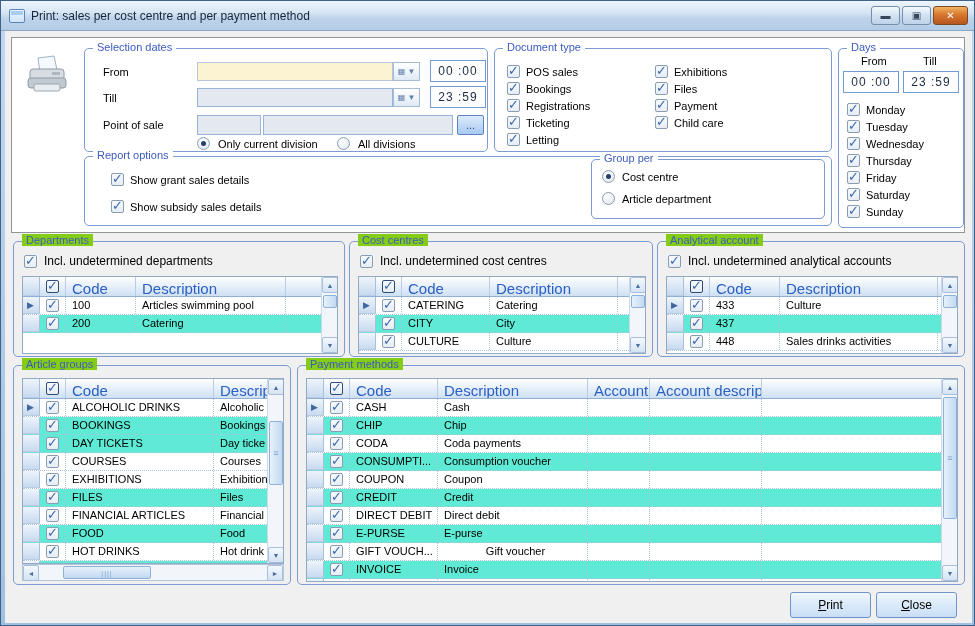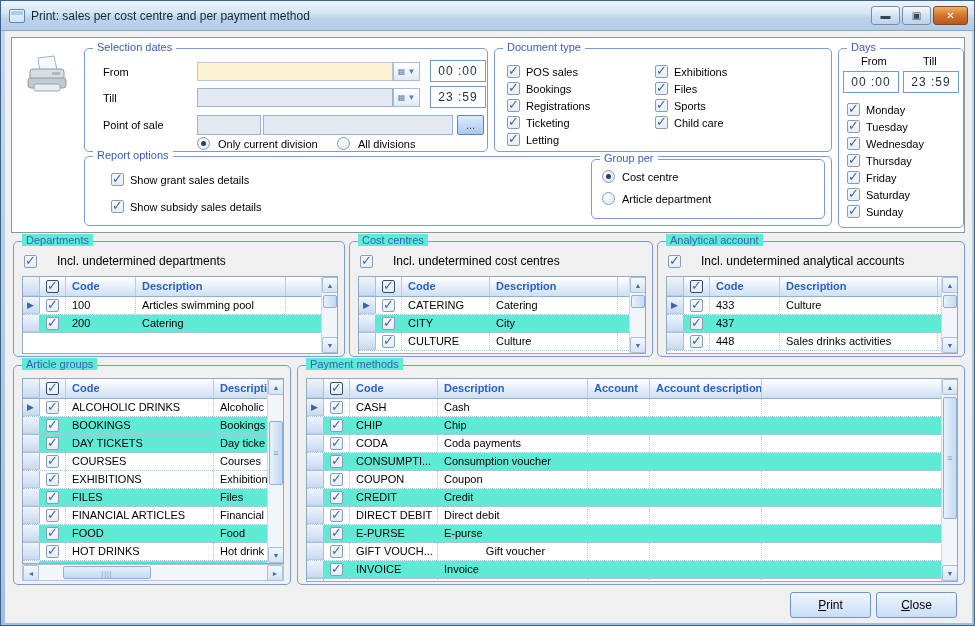--- a/index.html
+++ b/index.html
@@ -19,21 +19,21 @@
     background:linear-gradient(#f4f9fd,#d3e2f1 50%,#bed2e8);display:flex;align-items:center;justify-content:center;
     font-size:10px;color:#33465c;cursor:default;}
   .winbtn.close{border:1px solid #7e4a22;background:linear-gradient(#f0b464,#d8772f 45%,#b5571f);
     color:#fff;font-weight:bold;width:35px;}
   
   .client{position:absolute;left:4px;top:30px;width:967px;height:592px;background:#f0f0f0;}
   .panel{position:absolute;left:6px;top:6px;width:954px;height:196px;background:#fff;border:1px solid #8f9699;}
   
   .gb{position:absolute;border:1px solid #7b9bd2;border-radius:5px;}
   .gb>.legend{position:absolute;top:-8px;left:8px;background:#fff;padding:0 4px;font-size:11px;color:#3b5bbf;white-space:nowrap;}
-  .gb.on-gray>.legend{background:#5eead4;}
+  .gb.on-gray>.legend{background:#84cc16;}
   
   .printer{position:absolute;left:12px;top:16px;width:46px;height:46px;}
   
   .lbl{position:absolute;font-size:11px;color:#000;white-space:nowrap;}
   .field{position:absolute;border:1px solid #98b4d8;background:#e4e9f1;}
   .field.cream{background:#fbf3d1;border:1px solid #b9c6da;}
   .calbtn{position:absolute;width:27px;height:19px;border:1px solid #a6bcd6;background:linear-gradient(#ffffff,#dfeaf6);
     display:flex;align-items:center;justify-content:center;gap:2px;font-size:8px;color:#5e7fa8;}
   .timebox{position:absolute;border:1px solid #6f9bd2;background:#fff;color:#1c2c45;
     font-size:12px;display:flex;align-items:center;justify-content:center;letter-spacing:1px;white-space:pre;}
@@ -50,22 +50,22 @@
   .ck-row{display:flex;align-items:center;gap:6px;height:17px;}
   .ck-label{font-size:11px;color:#000;white-space:nowrap;}
   
   .tablewrap{position:absolute;}
   .t-clip{position:absolute;left:0;top:0;right:0;border:1px solid #93aac5;background:#fff;overflow:hidden;}
   .t-inner{margin-right:16px;}
   .t-hrow{display:flex;height:20px;background:linear-gradient(#ffffff,#dcE9f7 70%,#cfe0f2);
     border-bottom:1px solid #8fb0d4;}
   .t-sel{width:17px;flex:none;background:linear-gradient(#eef4fb,#c8daf0);border-right:1px solid #a9bfda;
     border-bottom:1px solid #b9cde2;position:relative;}
-  .t-hcell{font-size:11px;color:#2a5fc4;padding:3px 6px 0 6px;border-right:1px solid #b9cde6;
-    white-space:nowrap;overflow:hidden;flex:none;font-weight:bold;}
+  .t-hcell{font-size:15px;color:#2a5fc4;padding:3px 6px 0 6px;border-right:1px solid #b9cde6;
+    white-space:nowrap;overflow:hidden;flex:none;}
   .t-cbcell{width:26px;flex:none;display:flex;align-items:center;justify-content:center;border-right:1px dotted #aac4de;}
   .t-hrow .t-cbcell{border-right:1px solid #b9cde6;}
   .t-row{display:flex;height:18px;background:#fff;border-bottom:1px dotted #a9c4dd;}
   .t-row.alt{background:#5eead4;}
   .t-cell{font-size:11px;color:#000;padding:2px 0 0 6px;border-right:1px dotted #aac4de;
     white-space:nowrap;overflow:hidden;flex:none;}
   .t-fill{flex:1;}
   .sel-arrow{position:absolute;left:4px;top:3px;font-size:9px;color:#3f659e;}
   
   .vsb{position:absolute;top:0;bottom:0;right:0;width:16px;background:#f2f6fb;border-left:1px solid #cdd9e8;}
@@ -80,21 +80,21 @@
   .hsb{position:absolute;height:17px;background:#f2f6fb;border:1px solid #b5c6da;}
   .hsb .left{left:0;top:0;} .hsb .right{right:0;top:0;}
   .hthumb{position:absolute;top:1px;height:13px;border:1px solid #8fb0d8;border-radius:2px;
     background:linear-gradient(#e7f1fb,#c2d9f2);}
   .hthumb.grip::after{content:"||||";font-size:7px;letter-spacing:1px;color:#7fa3cc;transform:translate(-50%,-50%);}
   
   .btn{position:absolute;width:81px;height:26px;border:1px solid #6f94cc;border-radius:3px;
     background:linear-gradient(#f0f7fe,#dcebfa 45%,#c9def5);font-size:12px;color:#000;
     display:block;text-align:center;line-height:24px;}
   .btn::first-letter{text-decoration:underline;}
-  .incl-row{position:absolute;left:10px;top:12px;display:flex;gap:20px;align-items:center;}
+  .incl-row{position:absolute;left:10px;top:12px;display:flex;gap:7px;align-items:center;}
   .incl-row .ck-label{font-size:12px;}
 </style>
 </head>
 <body>
 
 <div class="window">
 
   <div class="titlebar">
     <span class="win-icon"></span>
     <span class="title-text">Print: sales per cost centre and per payment method</span>
@@ -172,21 +172,21 @@
             <div class="ck-row">
               <span class="cb checked"></span>
               <span class="ck-label">Exhibitions</span>
             </div>
             <div class="ck-row">
               <span class="cb checked"></span>
               <span class="ck-label">Files</span>
             </div>
             <div class="ck-row">
               <span class="cb checked"></span>
-              <span class="ck-label">Sports</span>
+              <span class="ck-label">Payment</span>
             </div>
             <div class="ck-row">
               <span class="cb checked"></span>
               <span class="ck-label">Child care</span>
             </div>
           </div>
       </div>
 
       <div class="gb" style="left:826px;top:10px;width:126px;height:180px;">
         <span class="legend">Days</span>

